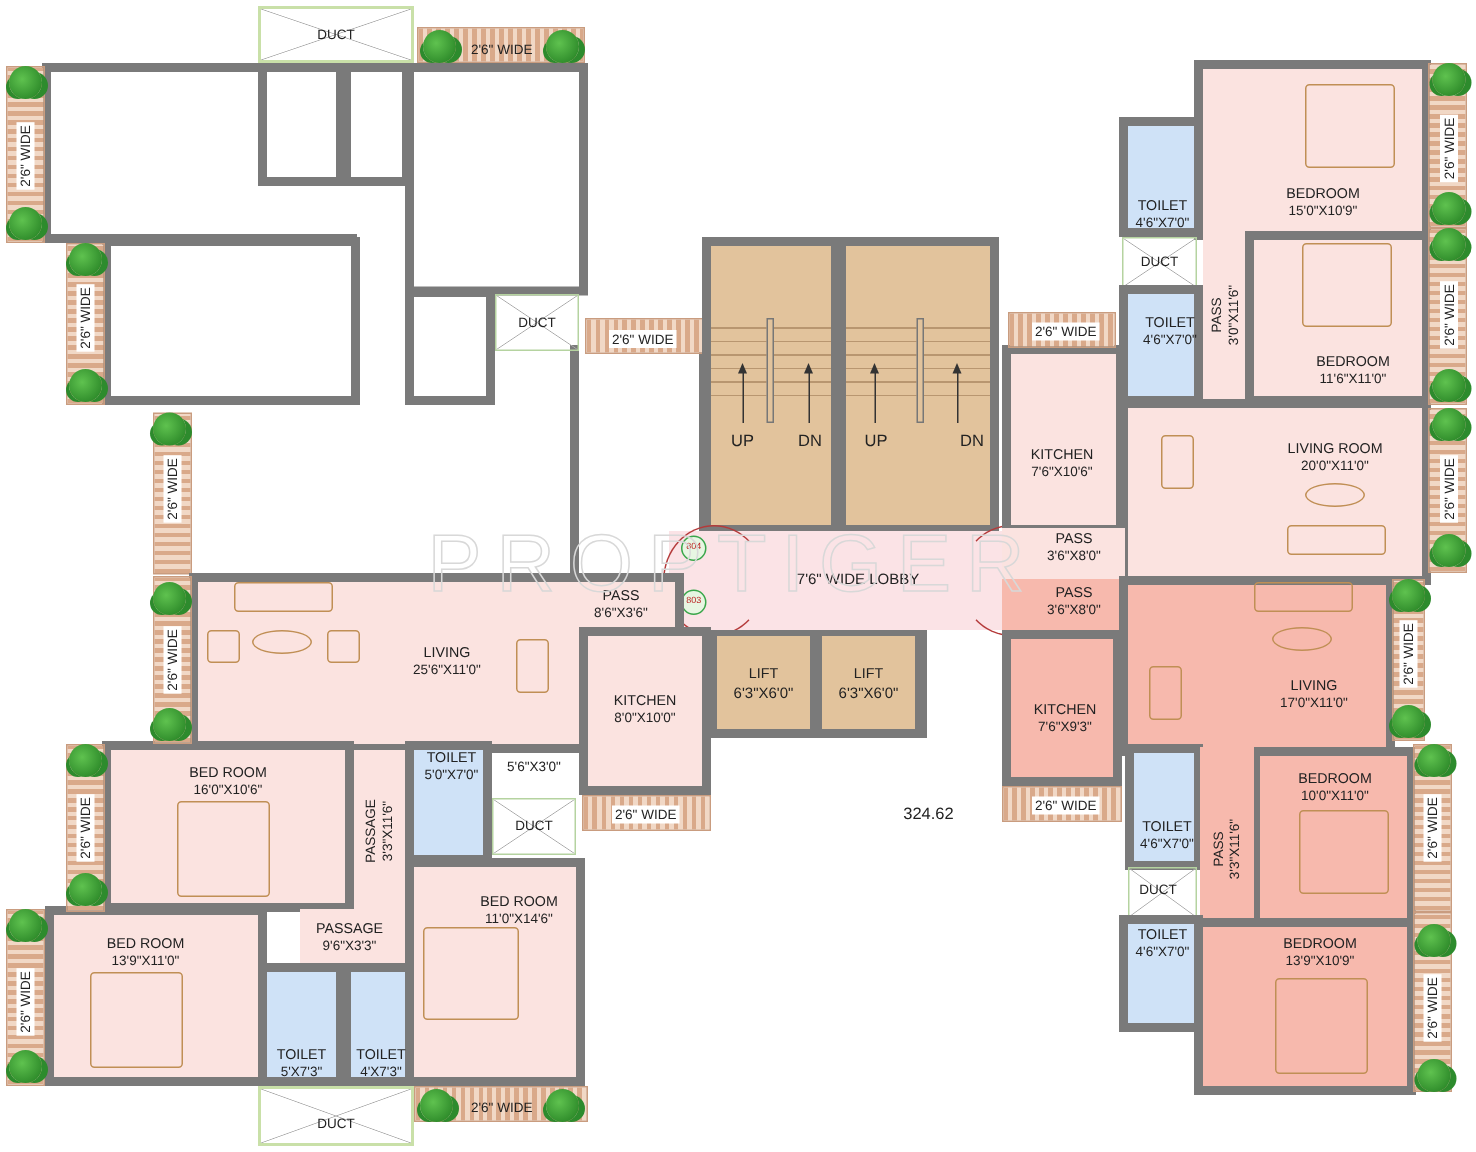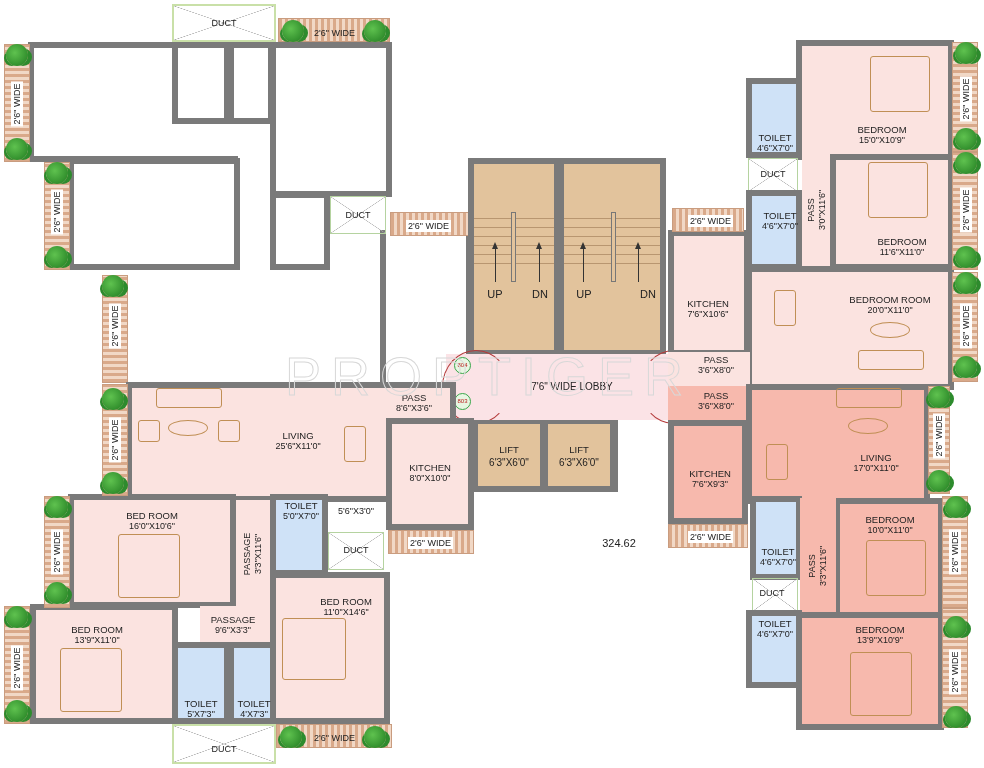--- a/index.html
+++ b/index.html
@@ -133,21 +133,21 @@
       <span class="n">BEDROOM</span>
       <span class="d">11'6"X11'0"</span>
     </div>
   <div class="room pink" style="left:668px;top:230px;width:82px;height:126px;"></div>
   <div class="lbl" style="left:708px;top:298px;">
       <span class="n">KITCHEN</span>
       <span class="d">7'6"X10'6"</span>
     </div>
   <div class="room pink" style="left:746px;top:266px;width:208px;height:124px;"></div>
   <div class="lbl" style="left:890px;top:294px;">
-      <span class="n">BEDROOM ROOM</span>
+      <span class="n">LIVING ROOM</span>
       <span class="d">20'0"X11'0"</span>
     </div>
   <div class="abs pink" style="left:668px;top:352px;width:82px;height:34px;"></div>
   <div class="lbl" style="left:716px;top:354px;">
       <span class="n">PASS</span>
       <span class="d">3'6"X8'0"</span>
     </div>
   <div class="furn" style="left:774px;top:290px;width:22px;height:36px;"></div>
   <div class="furn" style="left:870px;top:322px;width:40px;height:16px;border-radius:50%;"></div>
   <div class="furn" style="left:858px;top:350px;width:66px;height:20px;"></div>

